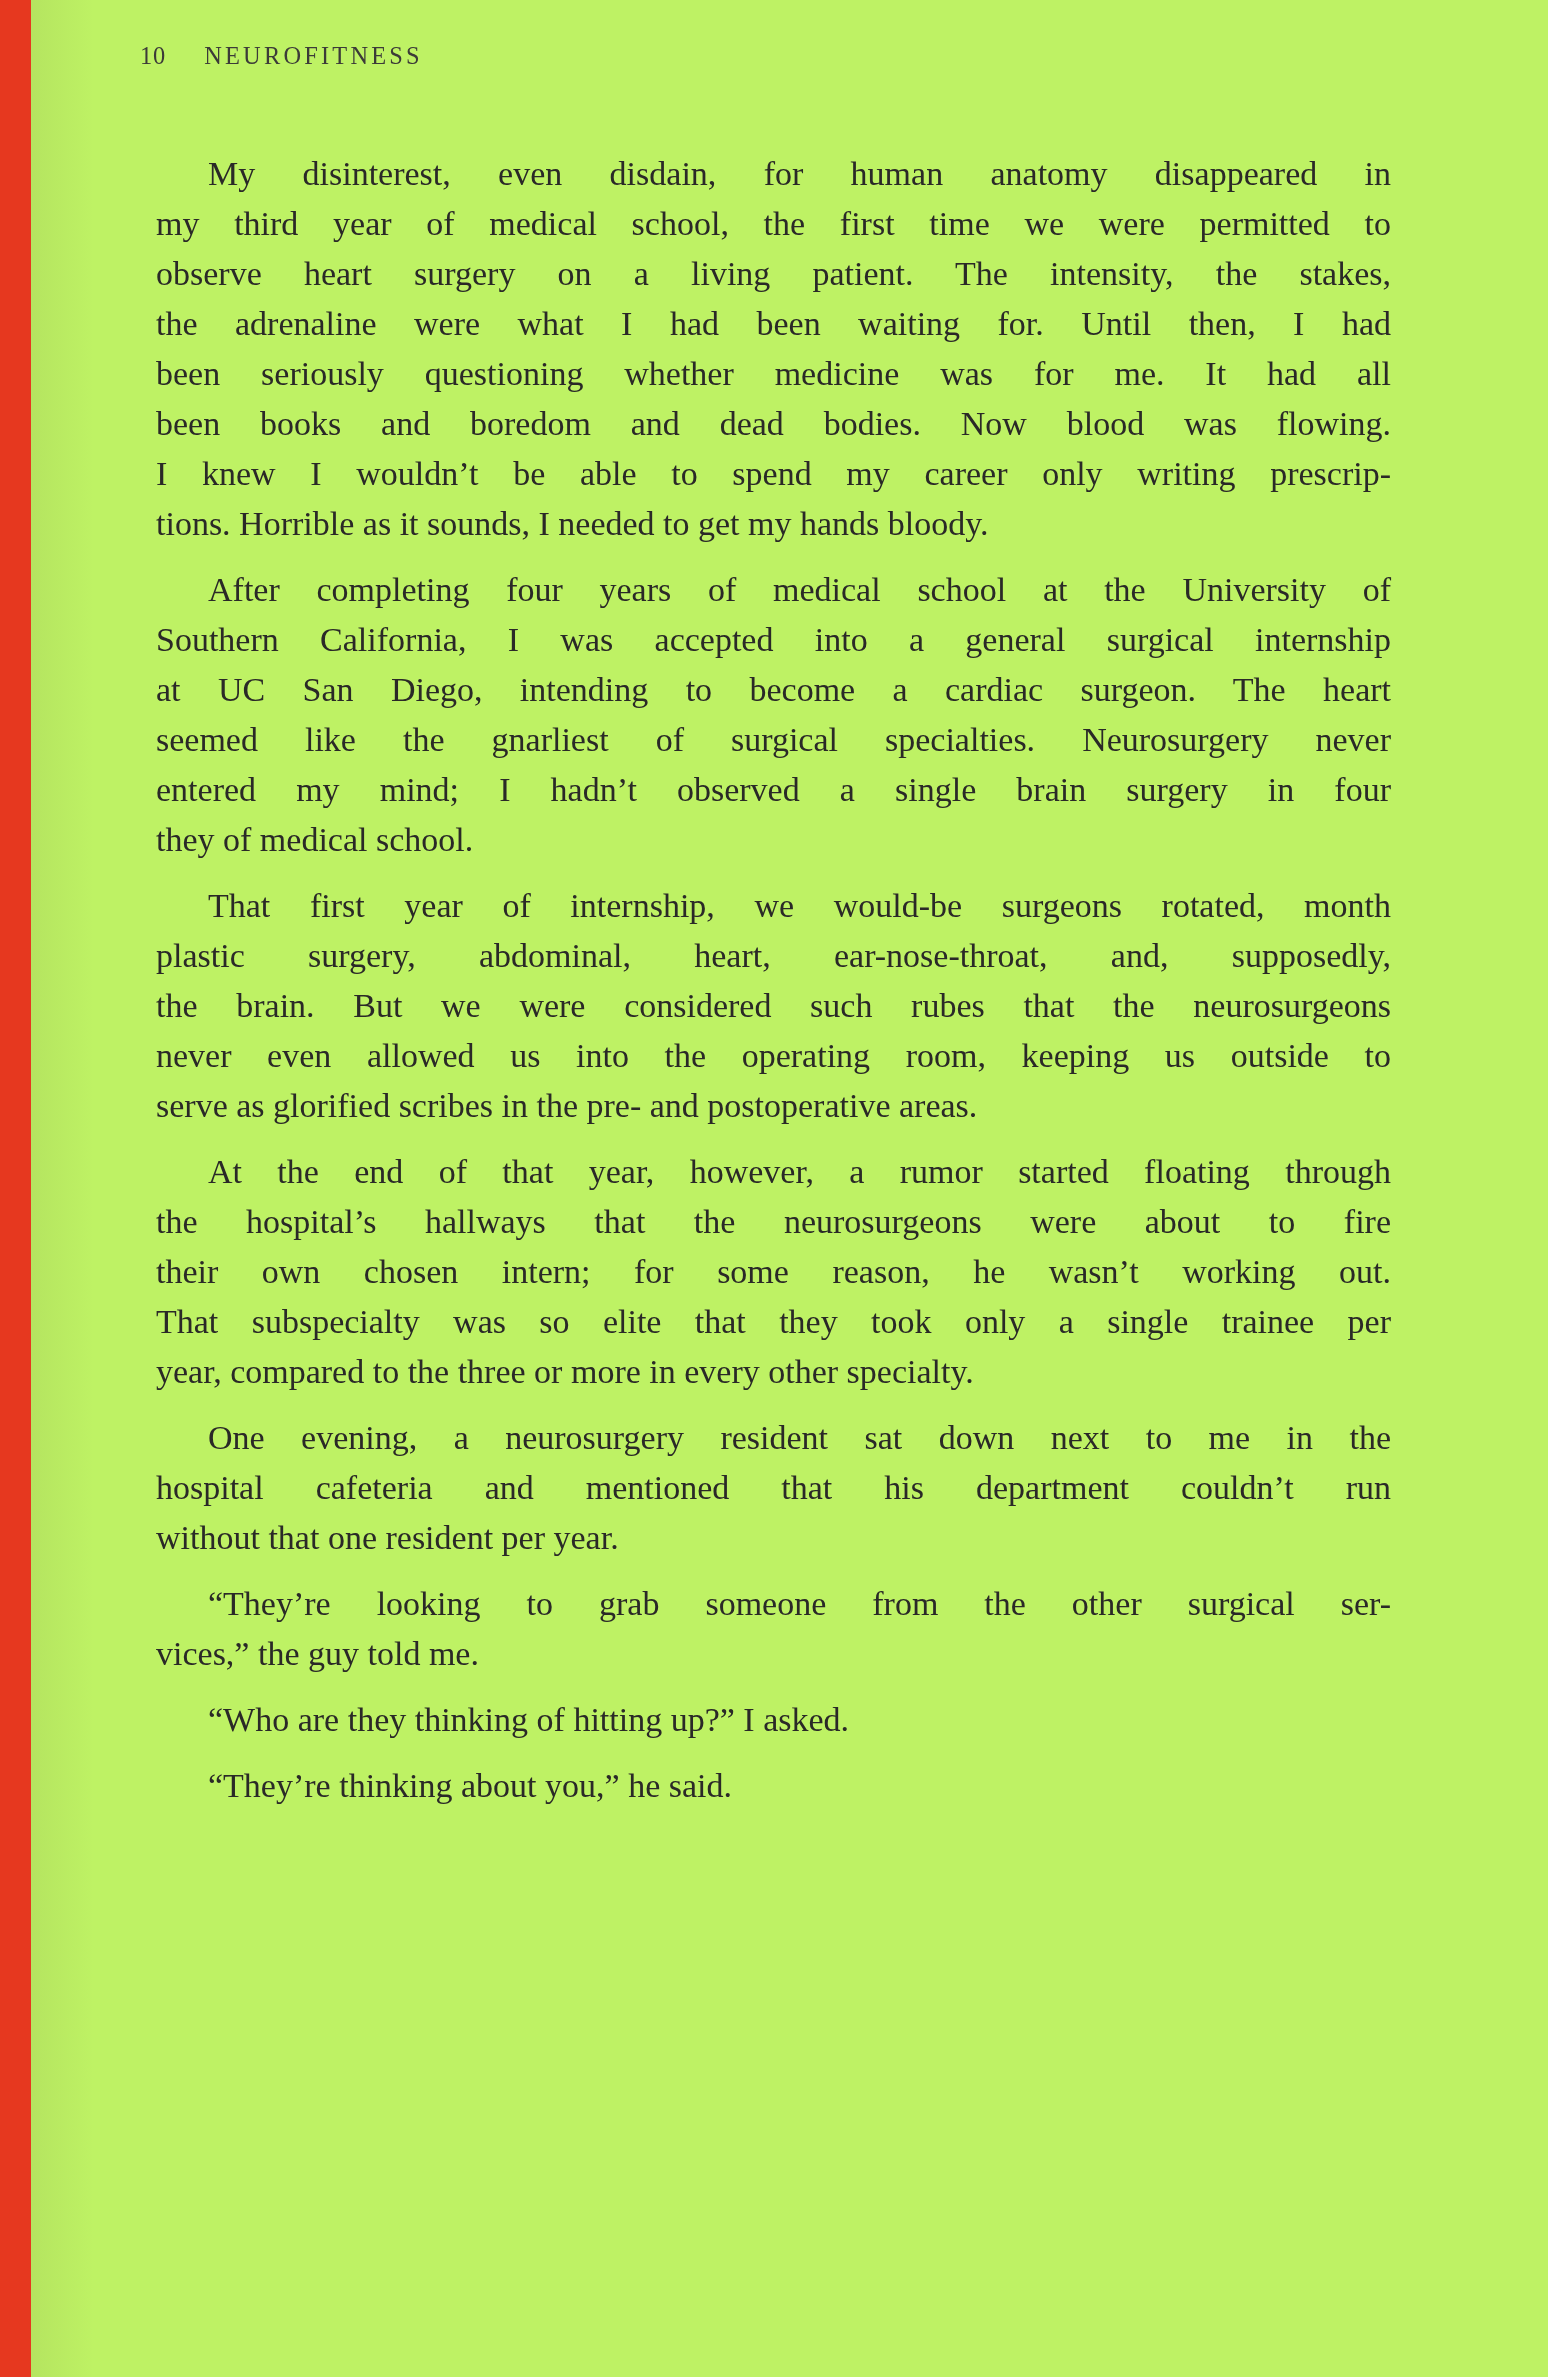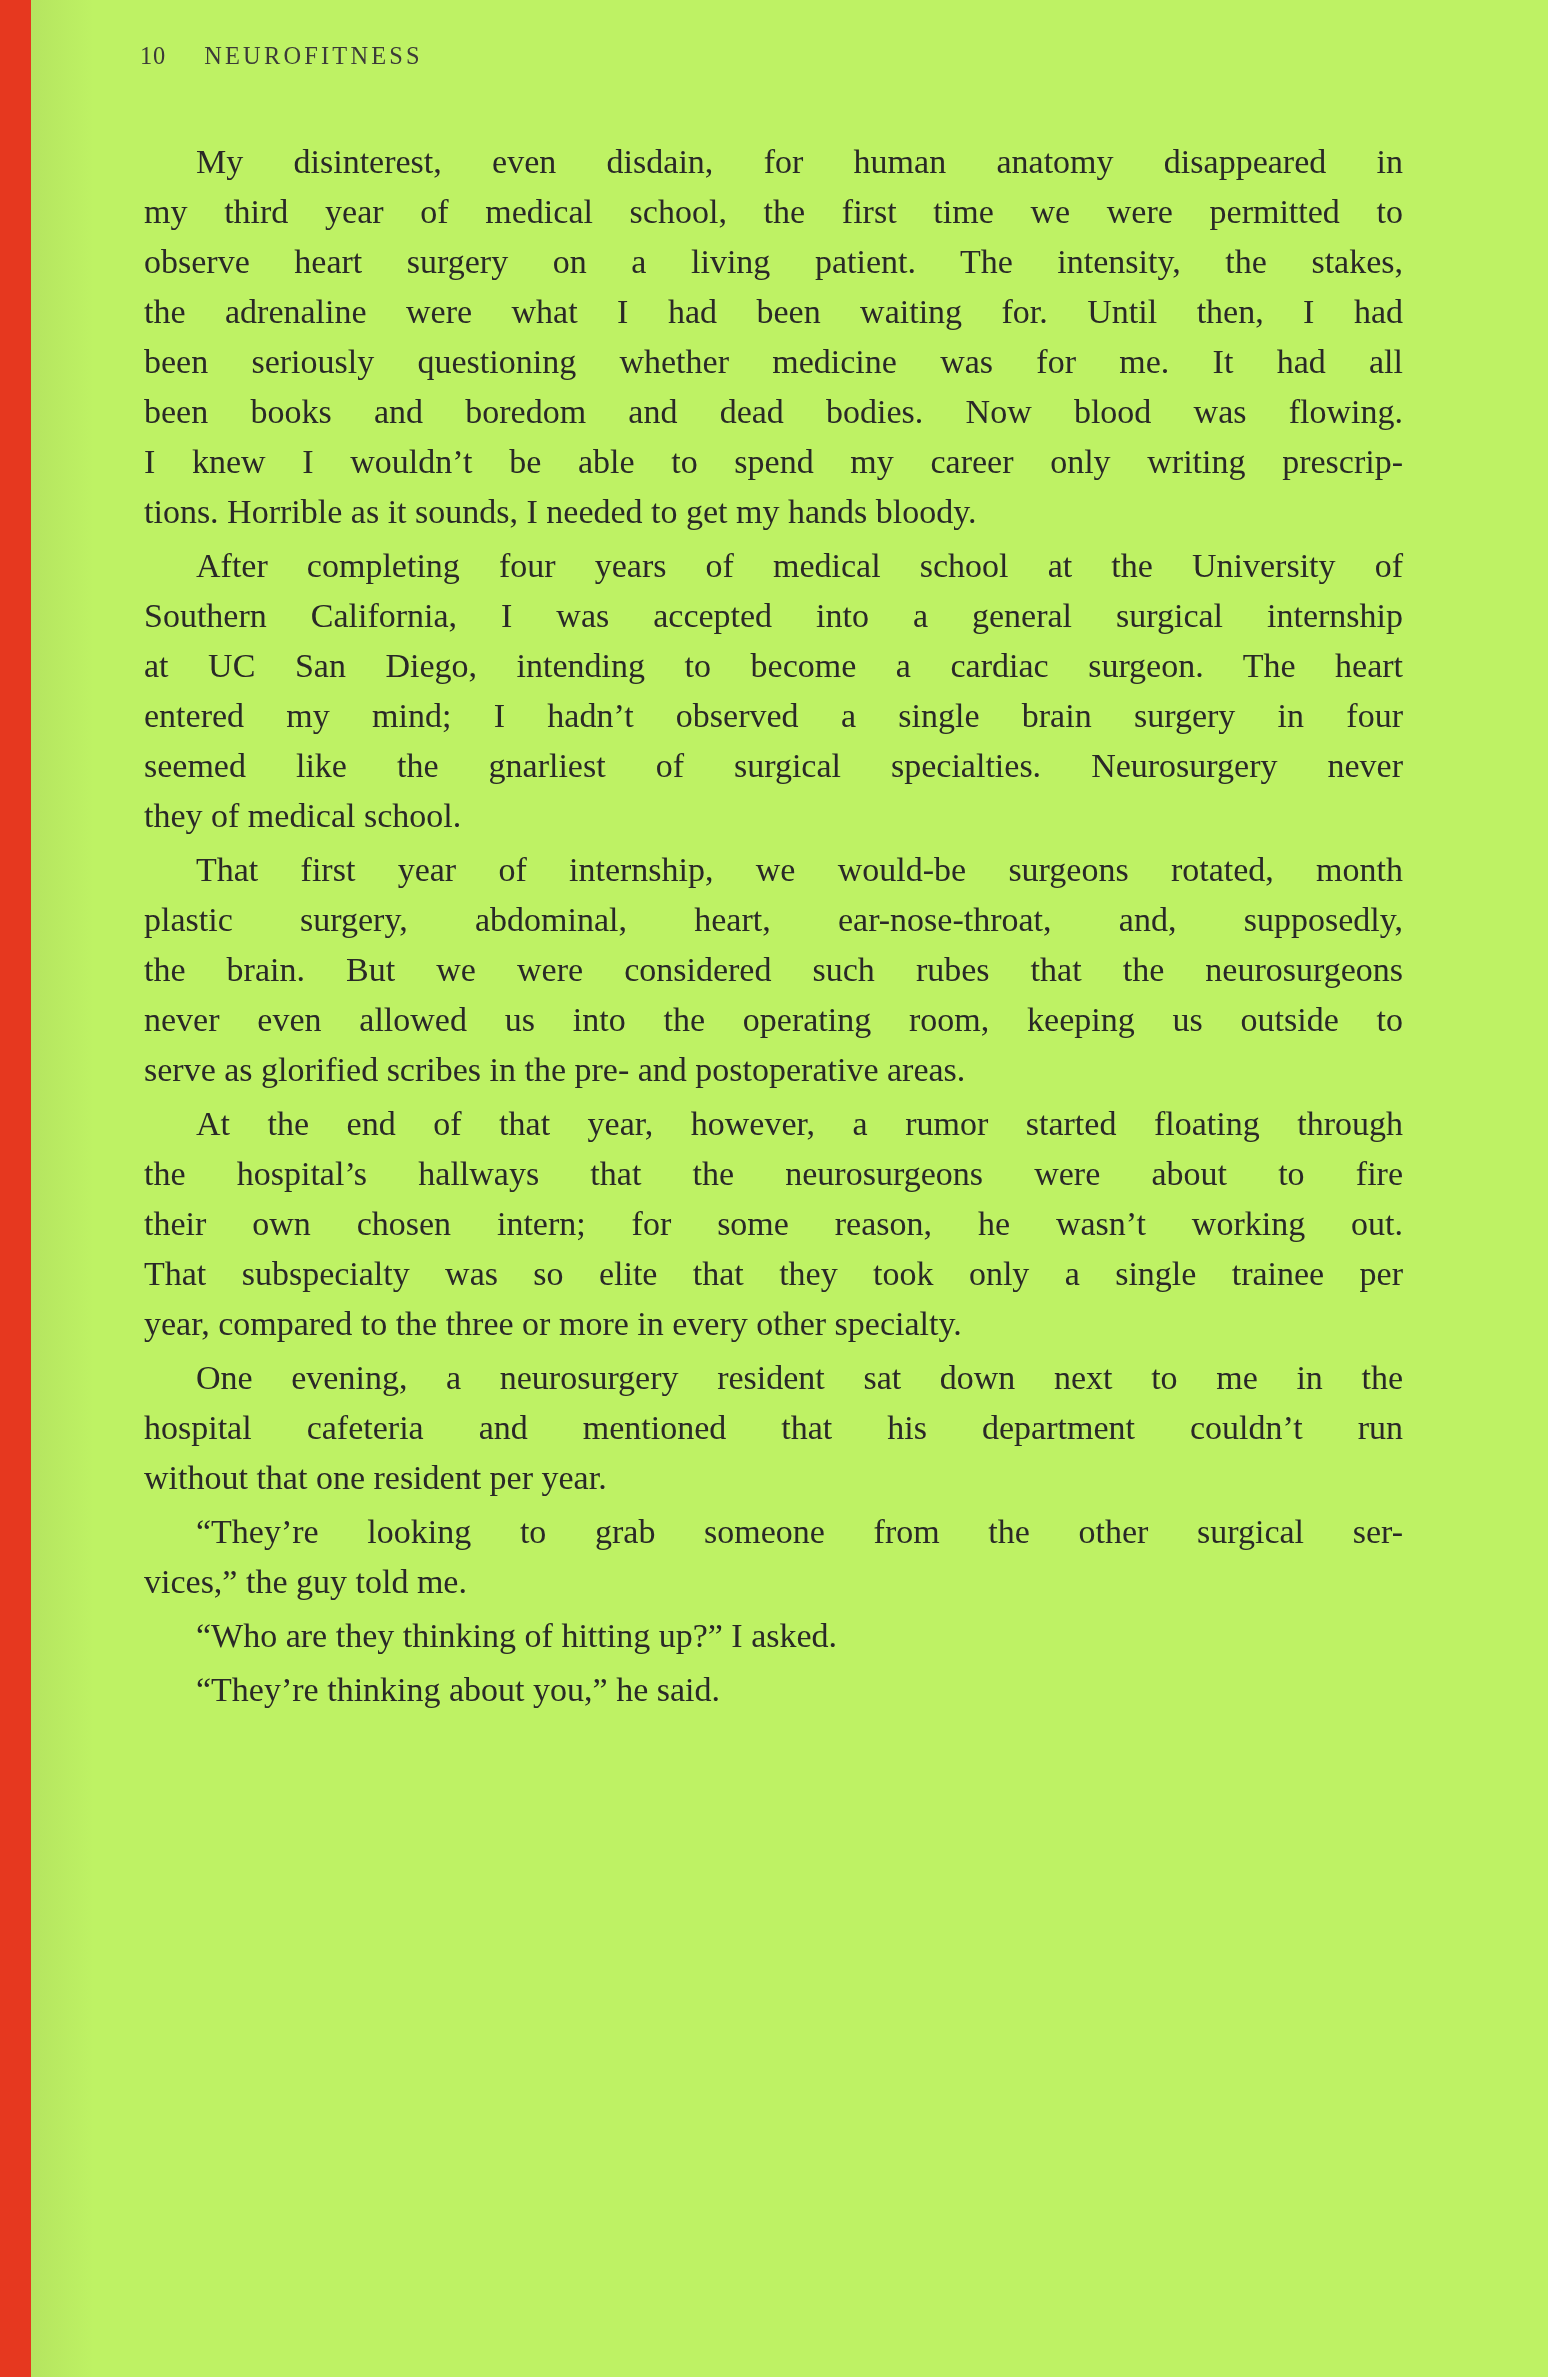--- a/index.html
+++ b/index.html
@@ -52,21 +52,21 @@
   }
   .body-text {
     position: absolute;
     top: 133px;
     left: 140px;
     width: 1267px;
     font-size: 34px;
     line-height: 50px;
   }
   .paragraph {
-    margin: 4px;
+    margin: 16px;
   }
   .line {
     text-align: justify;
     text-align-last: justify;
     white-space: normal;
   }
   .line.first {
     text-indent: 52px;
   }
   .line.last {
@@ -93,22 +93,22 @@
         <div class="line">the adrenaline were what I had been waiting for. Until then, I had</div>
         <div class="line">been seriously questioning whether medicine was for me. It had all</div>
         <div class="line">been books and boredom and dead bodies. Now blood was flowing.</div>
         <div class="line">I knew I wouldn’t be able to spend my career only writing prescrip-</div>
         <div class="line last">tions. Horrible as it sounds, I needed to get my hands bloody.</div>
       </div>
       <div class="paragraph">
         <div class="line first">After completing four years of medical school at the University of</div>
         <div class="line">Southern California, I was accepted into a general surgical internship</div>
         <div class="line">at UC San Diego, intending to become a cardiac surgeon. The heart</div>
+        <div class="line">seemed like the gnarliest of surgical specialties. Neurosurgery never</div>
         <div class="line">entered my mind; I hadn’t observed a single brain surgery in four</div>
-        <div class="line">seemed like the gnarliest of surgical specialties. Neurosurgery never</div>
         <div class="line last">they of medical school.</div>
       </div>
       <div class="paragraph">
         <div class="line first">That first year of internship, we would-be surgeons rotated, month</div>
         <div class="line">plastic surgery, abdominal, heart, ear-nose-throat, and, supposedly,</div>
         <div class="line">the brain. But we were considered such rubes that the neurosurgeons</div>
         <div class="line">never even allowed us into the operating room, keeping us outside to</div>
         <div class="line last">serve as glorified scribes in the pre- and postoperative areas.</div>
       </div>
       <div class="paragraph">

